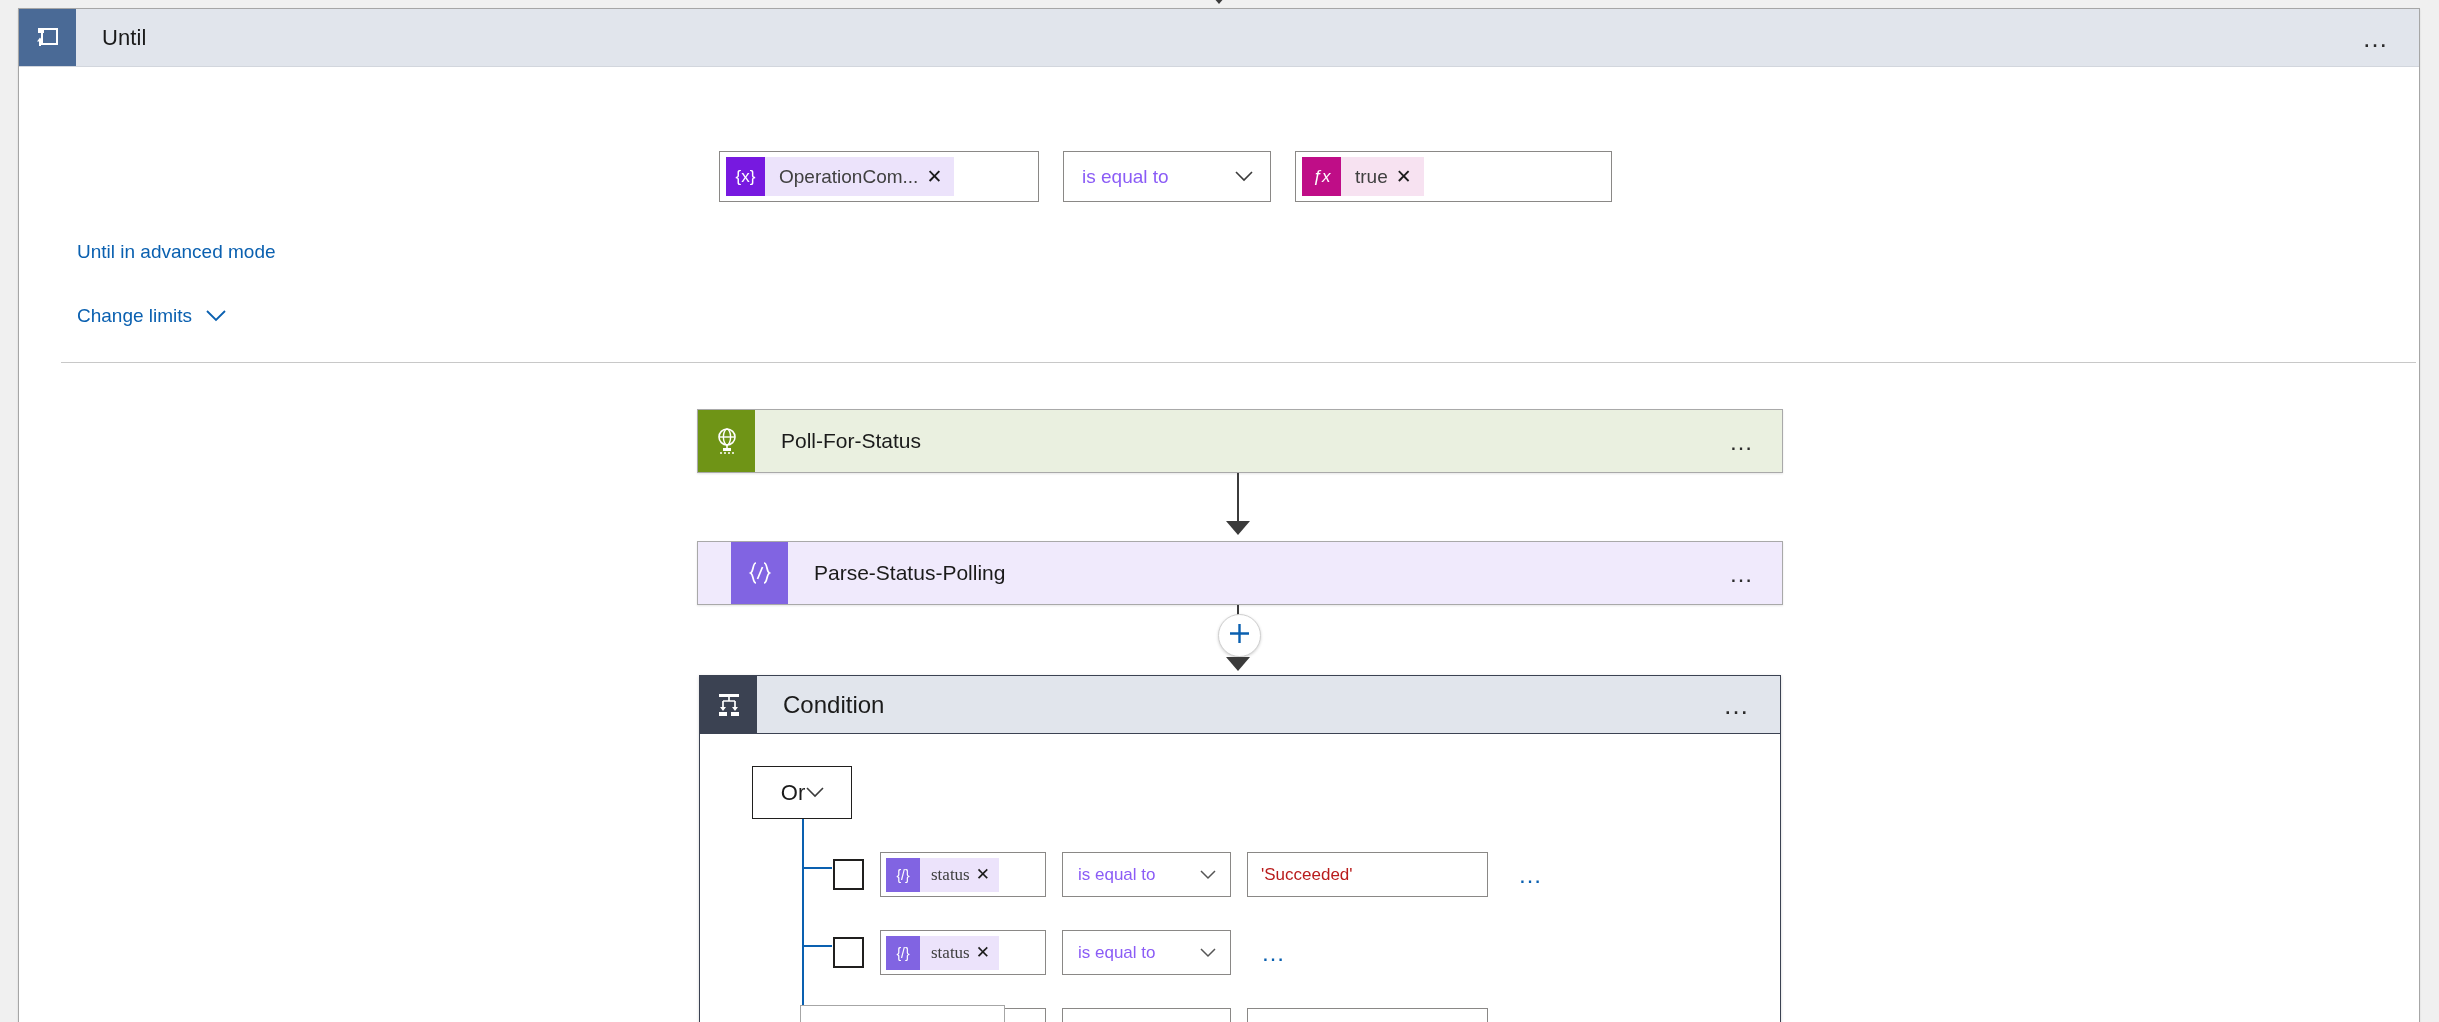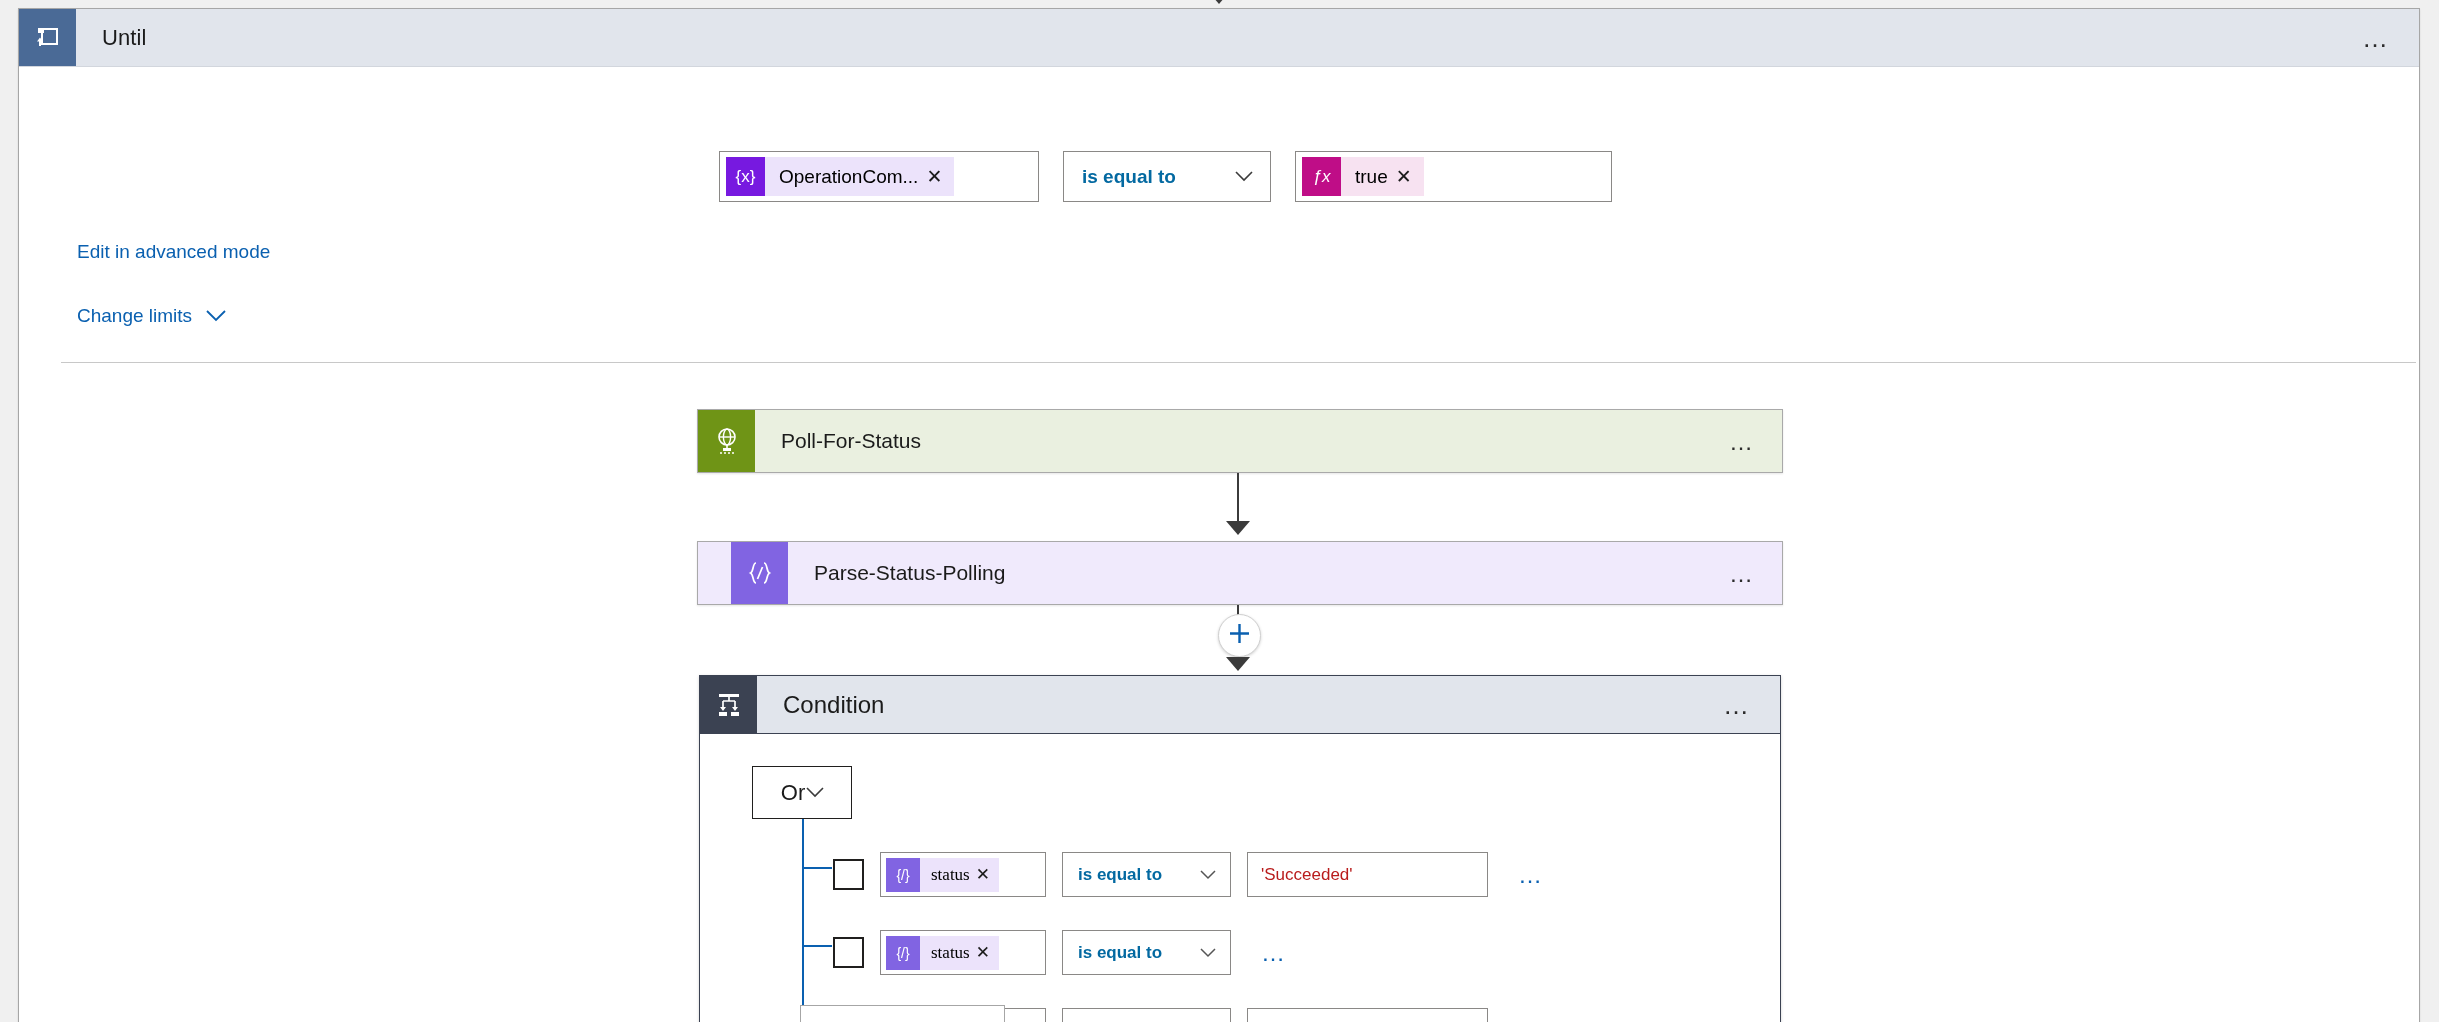--- a/index.html
+++ b/index.html
@@ -71,35 +71,35 @@
   .token.fx{background:#f7e2f1;}
   .token-badge{
     width:39px;height:39px;min-width:39px;
     display:flex;align-items:center;justify-content:center;
     color:#ffffff;font-size:17px;font-style:italic;
   }
   .token-badge.var{background:#7719e0;font-style:normal;}
   .token-badge.fx{background:#bf0d87;}
   .token-badge.json{background:#8164e2;font-style:normal;}
   .token-label{
-    font-size:19px;color:#000000;padding:0 6px 0 14px;white-space:nowrap;
+    font-size:19px;color:#404040;padding:0 6px 0 14px;white-space:nowrap;
   }
   .token-x{
     font-size:19px;color:#1b1b1b;padding:0 12px 0 2px;cursor:pointer;
   }
 
   
   .dropdown{
     height:51px;box-sizing:border-box;
     background:#ffffff;border:1px solid #8a8886;
     display:flex;align-items:center;justify-content:space-between;
     padding:0 16px 0 18px;cursor:pointer;
   }
   .dropdown.w-op{width:208px;}
-  .dd-text{font-size:19px;color:#0369a1;font-weight:bold;}
+  .dd-text{font-size:19px;color:#8b5cf6;}
   .chev{display:block;}
 
   
   .textfield{
     height:51px;box-sizing:border-box;
     background:#ffffff;border:1px solid #8a8886;
     display:flex;align-items:center;padding:0 16px;
   }
   .tf-text{font-size:19px;color:#b91c1c;}
 
@@ -266,21 +266,21 @@
 
         <div class="tokenfield w2">
           <div class="token fx">
             <div class="token-badge fx">ƒx</div>
             <div class="token-label">true</div>
             <div class="token-x">✕</div>
           </div>
         </div>
       </div>
 
-      <div class="link link-advanced">Edit in advanced mode</div>
+      <div class="link link-advanced">Until in advanced mode</div>
 
       <div class="link link-limits">
         <span>Change limits</span>
         <span>
           <svg width="22" height="13" viewBox="0 0 22 13">
               <path d="M2 2 L11 11 L20 2" fill="none" stroke="#0a60b0" stroke-width="1.8"></path>
             </svg>
         </span>
       </div>
 

